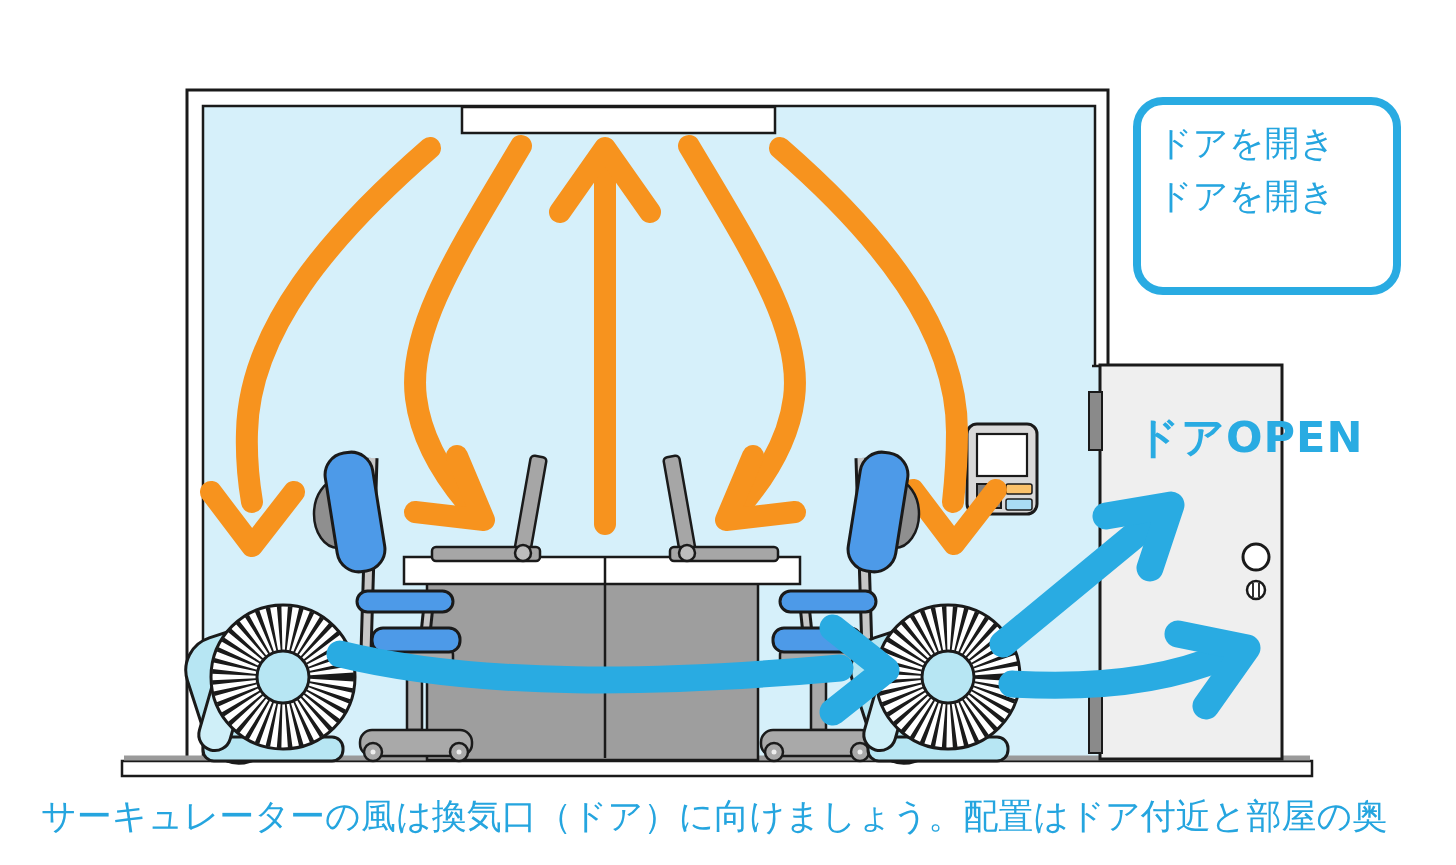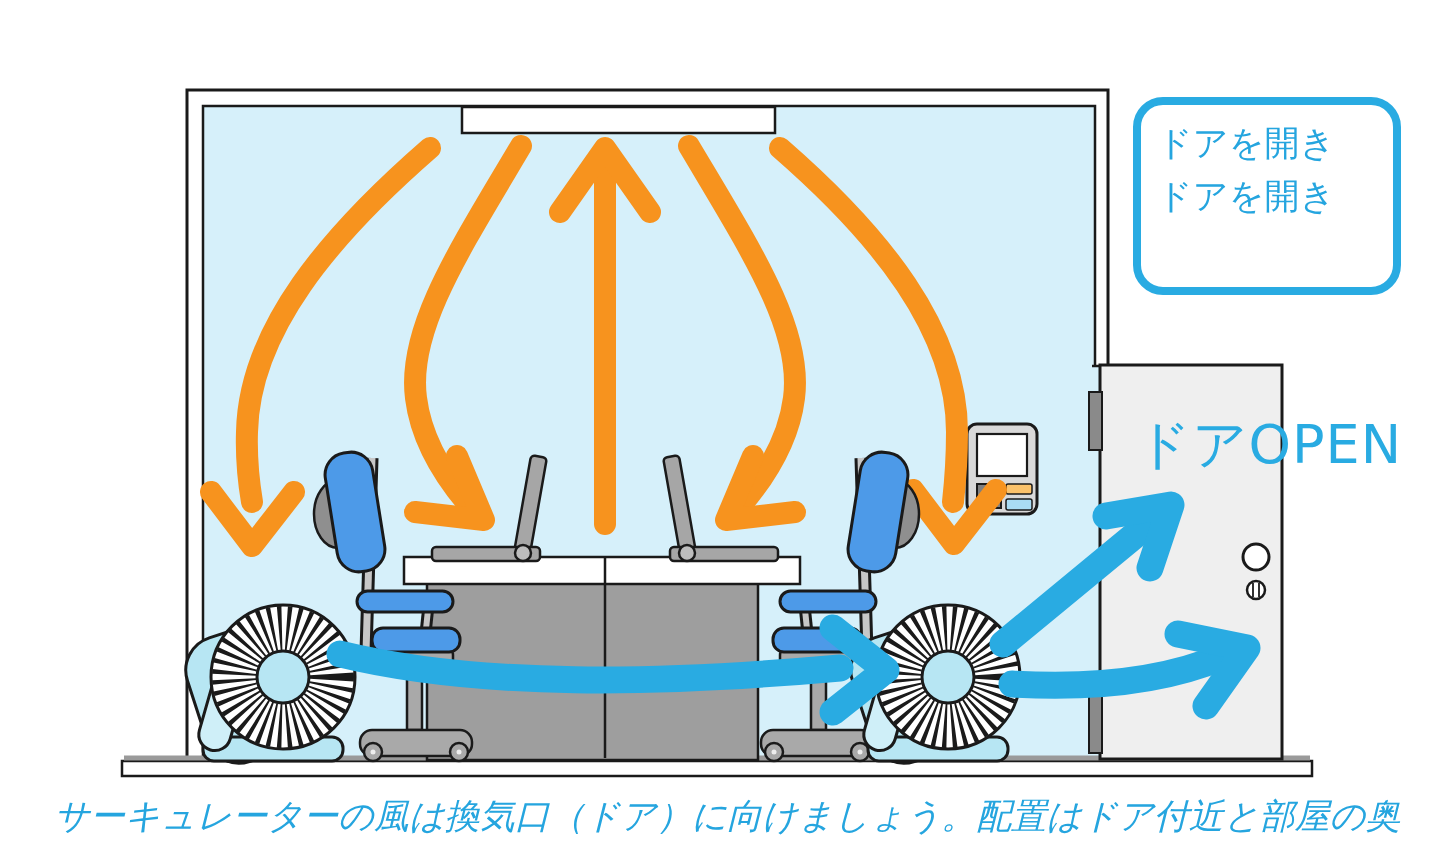--- a/index.html
+++ b/index.html
@@ -27,25 +27,25 @@
 
   
   .note-box{
     position:absolute;left:1133px;top:97px;width:268px;height:198px;box-sizing:border-box;
     border:8px solid var(--arrow-blue);border-radius:30px;background:#fff;
     padding:12px 0 0 16px;color:var(--text-blue);font-size:35px;line-height:1.5;font-weight:500;
     white-space:nowrap;
   }
   .door-label{
     position:absolute;left:1136px;top:409px;color:var(--arrow-blue);
-    font-size:54px;font-weight:400;white-space:nowrap;letter-spacing:1px;
+    font-size:43px;font-weight:700;white-space:nowrap;letter-spacing:1px;
   }
   .caption{
-    position:absolute;left:54px;top:793px;color:var(--text-blue);
-    font-size:35px;font-weight:500;white-space:nowrap;font-style:italic;
+    position:absolute;left:41px;top:793px;color:var(--text-blue);
+    font-size:35px;font-weight:500;white-space:nowrap;
   }
 </style>
 </head>
 <body>
 
 <div class="stage">
 
 <svg width="1456" height="865" viewBox="0 0 1456 865" xmlns="http://www.w3.org/2000/svg">
   <defs>
 

